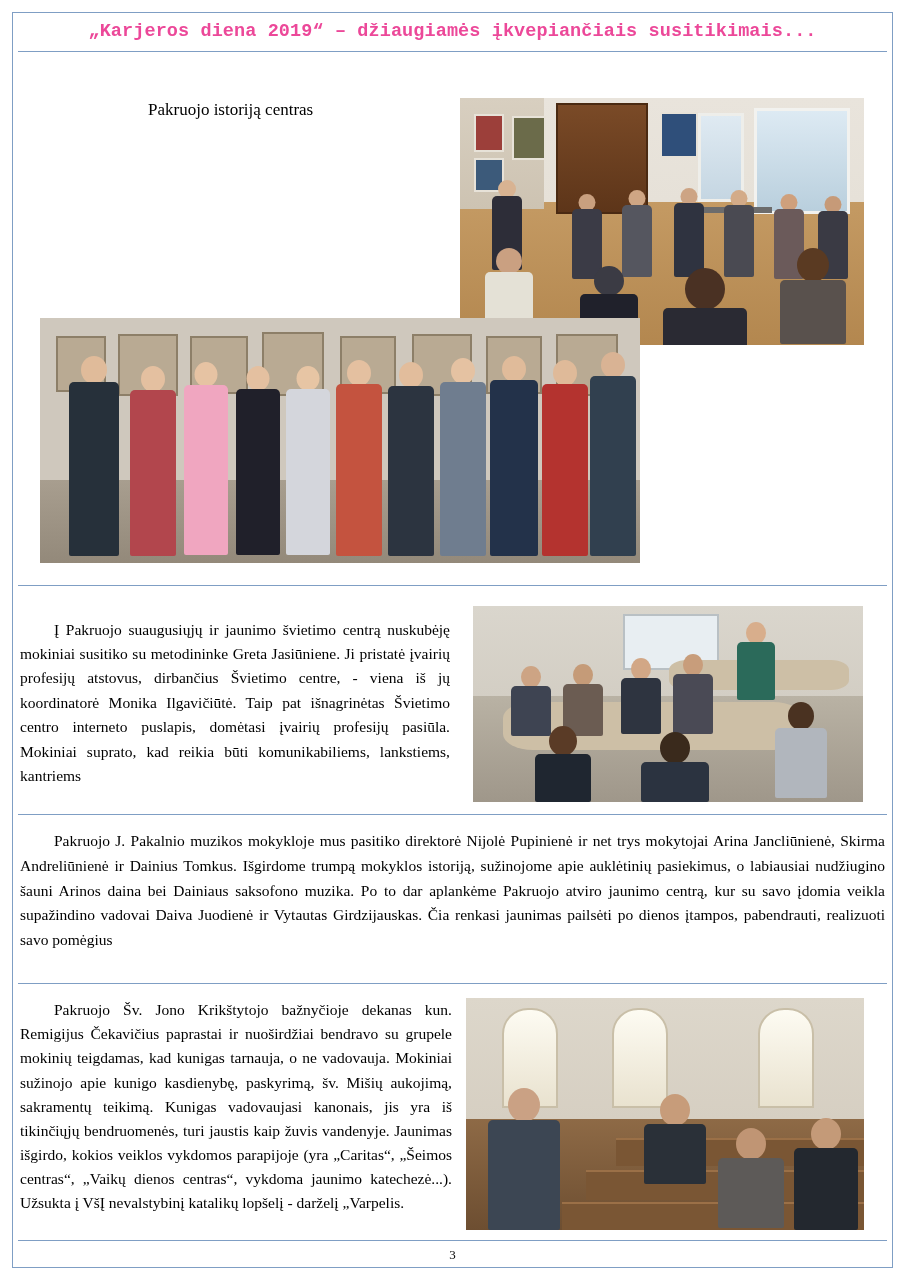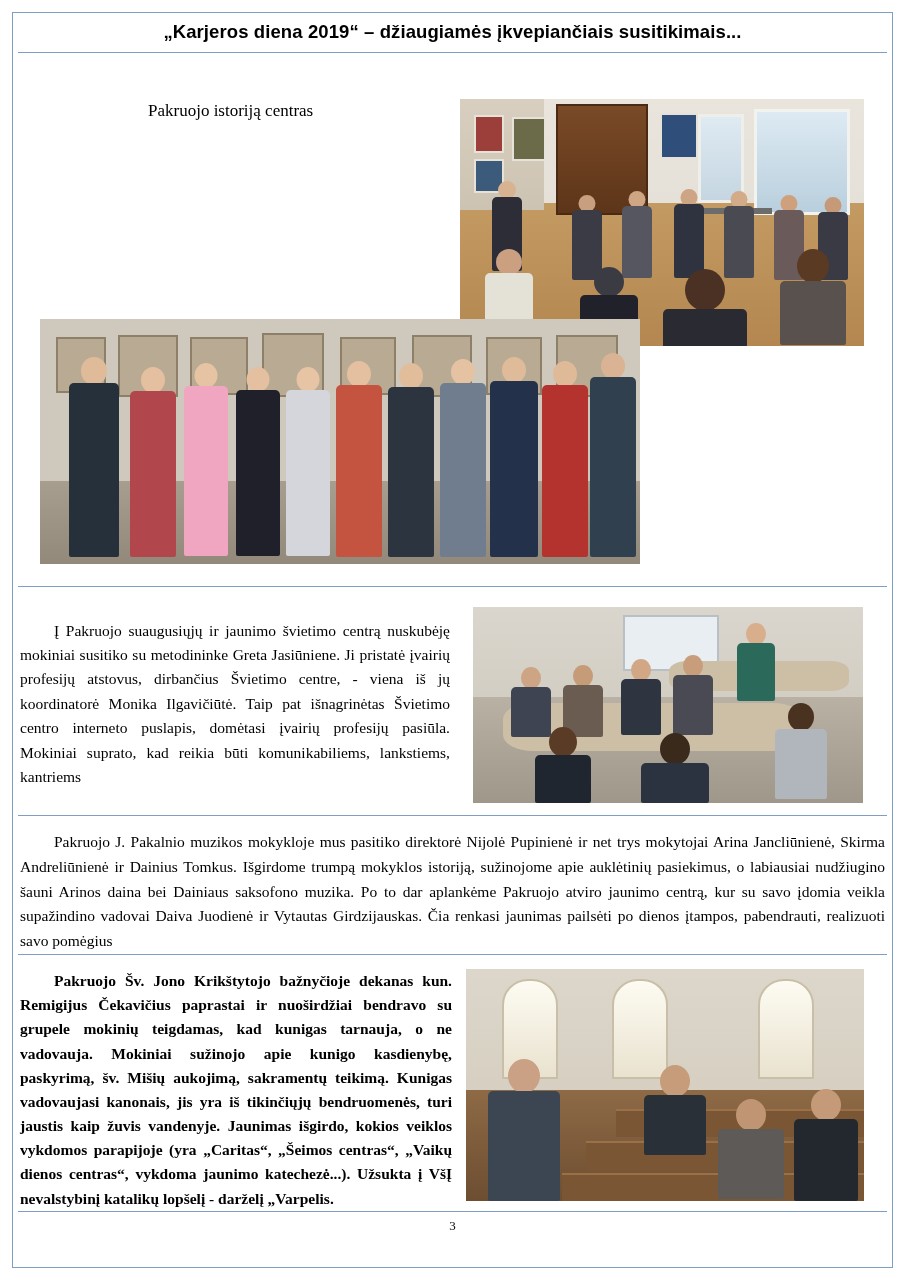--- a/index.html
+++ b/index.html
@@ -37,24 +37,24 @@
     margin: 0 auto;
     width: 869px;
   }
   
   .header {
     border-bottom: 1px solid #7f9ec4;
     text-align: center;
     padding: 7px 0 9px 0;
   }
   .header-title {
-    font-family: Liberation Sans, sans-serif;
+    font-family: Liberation Mono, monospace;
     font-size: 18.5px;
     font-weight: bold;
-    color: #000000;
+    color: #ec4899;
     letter-spacing: 0.1px;
   }
   
   .section {
     position: relative;
     border-bottom: 1px solid #7f9ec4;
   }
   .sec1 {
     height: 533px;
   }
@@ -167,41 +167,40 @@
     position: absolute; left: 30px; top: 96px; width: 300px; height: 48px;
     background: #cdbfa6; border-radius: 30px/16px;
   }
   #photo-class .table2 {
     position: absolute; left: 196px; top: 54px; width: 180px; height: 30px;
     background: #cdbfa6; border-radius: 18px/10px;
   }
 
   
   .sec3 {
-    padding: 14px 2px 0 2px;
+    padding: 14px 2px 30px 2px;
     font-size: 15.5px;
     line-height: 1.6;
     text-align: justify;
   }
 
   
   .sec4 {
     height: 256px;
     position: relative;
     border-bottom: 1px solid #7f9ec4;
   }
   .col-text2 {
     position: absolute;
     left: 2px;
     top: 14px;
     width: 432px;
     font-size: 15.5px;
     line-height: 1.56;
     text-align: justify;
-    font-weight: bold;
   }
   #photo-church {
     left: 448px;
     top: 14px;
     width: 398px;
     height: 232px;
   }
   #photo-church .bg {
     position: absolute; inset: 0;
     background: linear-gradient(to bottom, #ddd7cb 0%, #d6cfc2 52%, #8e6a46 52%, #6d4e31 100%);

